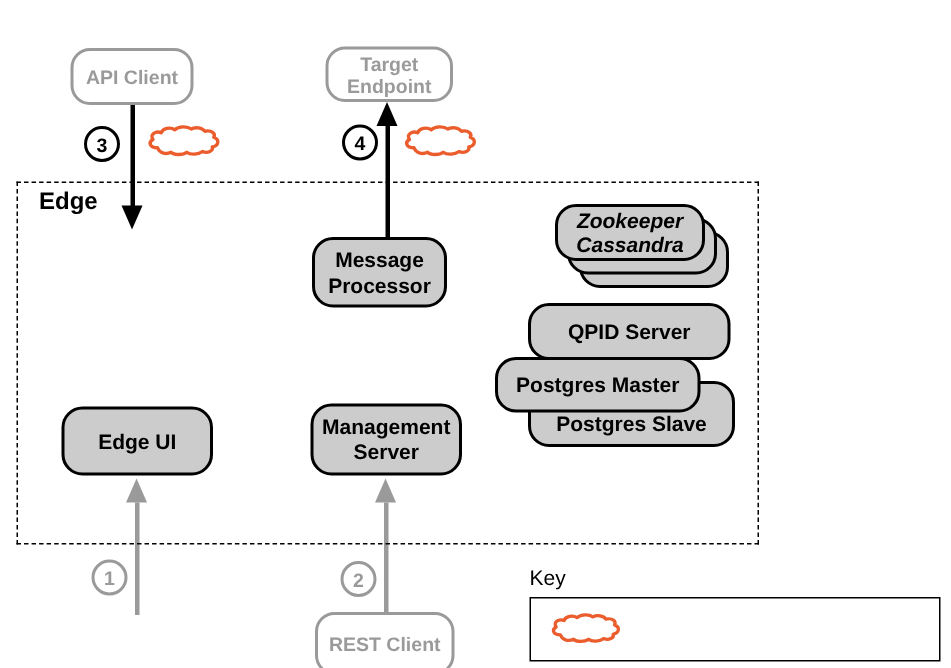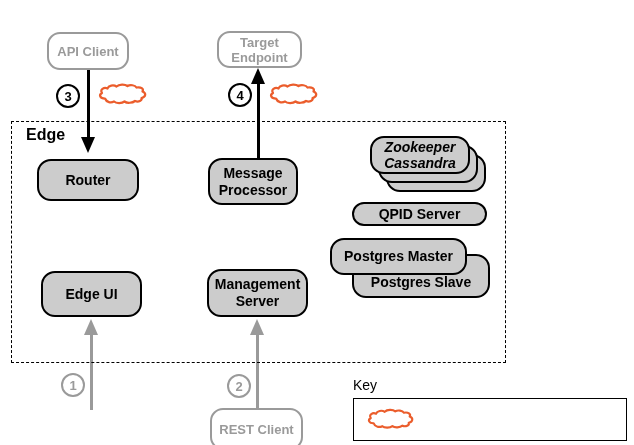--- a/index.html
+++ b/index.html
@@ -129,36 +129,33 @@
   <div class="cloud" style="left:268px;top:62px;width:50px;height:23px;">
     <svg>
         <use href="#cloud-shape"></use>
       </svg>
   </div>
 
   <div class="edge-rect">
     <div class="edge-label">Edge</div>
   </div>
 
-  <div class="comp-box" style="left:37px;top:139px;width:102px;height:42px;">
-    <span>Router</span>
-  </div>
 
   <div class="comp-box" style="left:208px;top:138px;width:90px;height:47px;padding:0 10px;">
     <span>Message Processor</span>
   </div>
 
   <div class="stack-ghost" style="left:386px;top:134px;width:100px;height:38px;z-index:0;"></div>
   <div class="stack-ghost" style="left:378px;top:125px;width:100px;height:38px;z-index:1;"></div>
   <div class="comp-box z2" style="left:370px;top:116px;width:100px;height:38px;line-height:16px;flex-direction:column;font-style:italic;">
     <span>Zookeeper</span>
     <span>Cassandra</span>
   </div>
 
-  <div class="comp-box" style="left:352px;top:182px;width:135px;height:24px;">
+  <div class="comp-box" style="left:352px;top:182px;width:135px;height:38px;">
     <span>QPID Server</span>
   </div>
 
   <div class="comp-box z1" style="left:352px;top:234px;width:138px;height:44px;align-items:flex-end;padding-bottom:5px;">
     <span>Postgres Slave</span>
   </div>
   <div class="comp-box z2" style="left:330px;top:218px;width:137px;height:37px;">
     <span>Postgres Master</span>
   </div>
 

